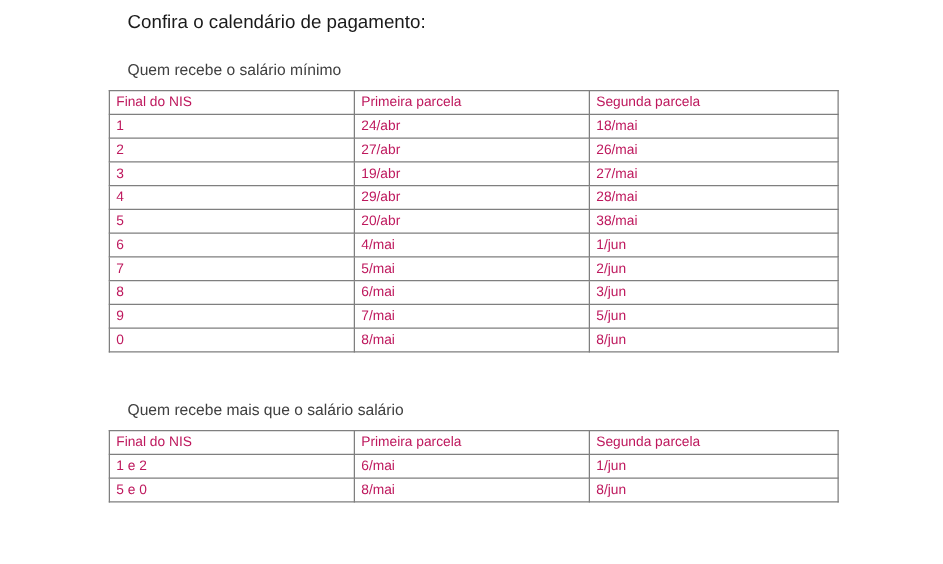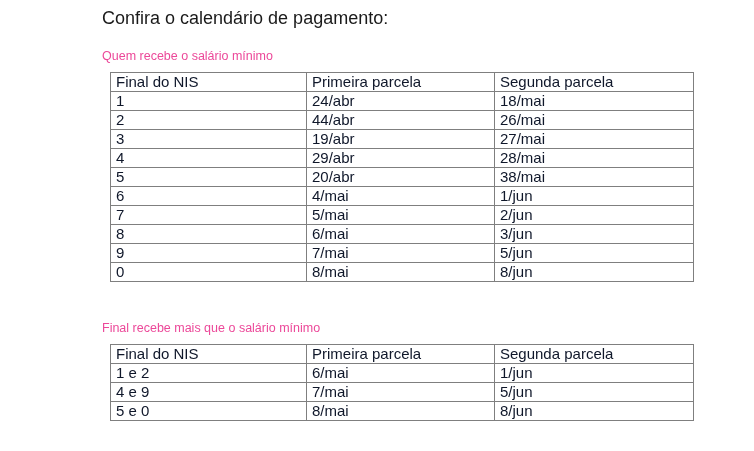--- a/index.html
+++ b/index.html
@@ -16,40 +16,40 @@
   }
   .page {
     position: relative;
     width: 754px;
     height: 451px;
     box-sizing: border-box;
     padding: 10px 0 0 0;
   }
   .intro {
     margin: 0 0 0 102px;
-    font-size: 18px;
+    font-size: 15px;
     line-height: 16px;
     color: #1a1a1a;
   }
   .section-title {
     margin: 22px 0 8px 102px;
     font-size: 12.5px;
     line-height: 16px;
-    color: #ec4899;
+    color: #404040;
   }
   .section-title.second {
     margin-top: 38px;
   }
   table.cal {
     border-collapse: collapse;
-    margin-left: 110px;
+    margin-left: 87px;
     width: 583px;
     table-layout: fixed;
-    font-size: 15px;
-    color: #0f172a;
+    font-size: 11px;
+    color: #be185d;
   }
   table.cal col.c1 { width: 196px; }
   table.cal col.c2 { width: 188px; }
   table.cal col.c3 { width: 199px; }
   table.cal th, table.cal td {
     border: 1px solid #7f7f7f;
     text-align: left;
     padding: 1px 0 1px 5px;
     height: 16px;
     line-height: 16px;
@@ -84,21 +84,21 @@
       </tr>
     </thead>
     <tbody>
       <tr>
         <td>1</td>
         <td>24/abr</td>
         <td>18/mai</td>
       </tr>
       <tr>
         <td>2</td>
-        <td>44/abr</td>
+        <td>27/abr</td>
         <td>26/mai</td>
       </tr>
       <tr>
         <td>3</td>
         <td>19/abr</td>
         <td>27/mai</td>
       </tr>
       <tr>
         <td>4</td>
         <td>29/abr</td>
@@ -130,21 +130,21 @@
         <td>5/jun</td>
       </tr>
       <tr>
         <td>0</td>
         <td>8/mai</td>
         <td>8/jun</td>
       </tr>
     </tbody>
   </table>
 
-  <p class="section-title second">Final recebe mais que o salário mínimo</p>
+  <p class="section-title second">Quem recebe mais que o salário salário</p>
 
   <table class="cal">
     <colgroup>
         <col class="c1">
         <col class="c2">
         <col class="c3">
       </colgroup>
     <thead>
       <tr>
         <th>Final do NIS</th>
@@ -152,25 +152,20 @@
         <th>Segunda parcela</th>
       </tr>
     </thead>
     <tbody>
       <tr>
         <td>1 e 2</td>
         <td>6/mai</td>
         <td>1/jun</td>
       </tr>
       <tr>
-        <td>4 e 9</td>
-        <td>7/mai</td>
-        <td>5/jun</td>
-      </tr>
-      <tr>
         <td>5 e 0</td>
         <td>8/mai</td>
         <td>8/jun</td>
       </tr>
     </tbody>
   </table>
 
 </div>
 
 </body></html>

